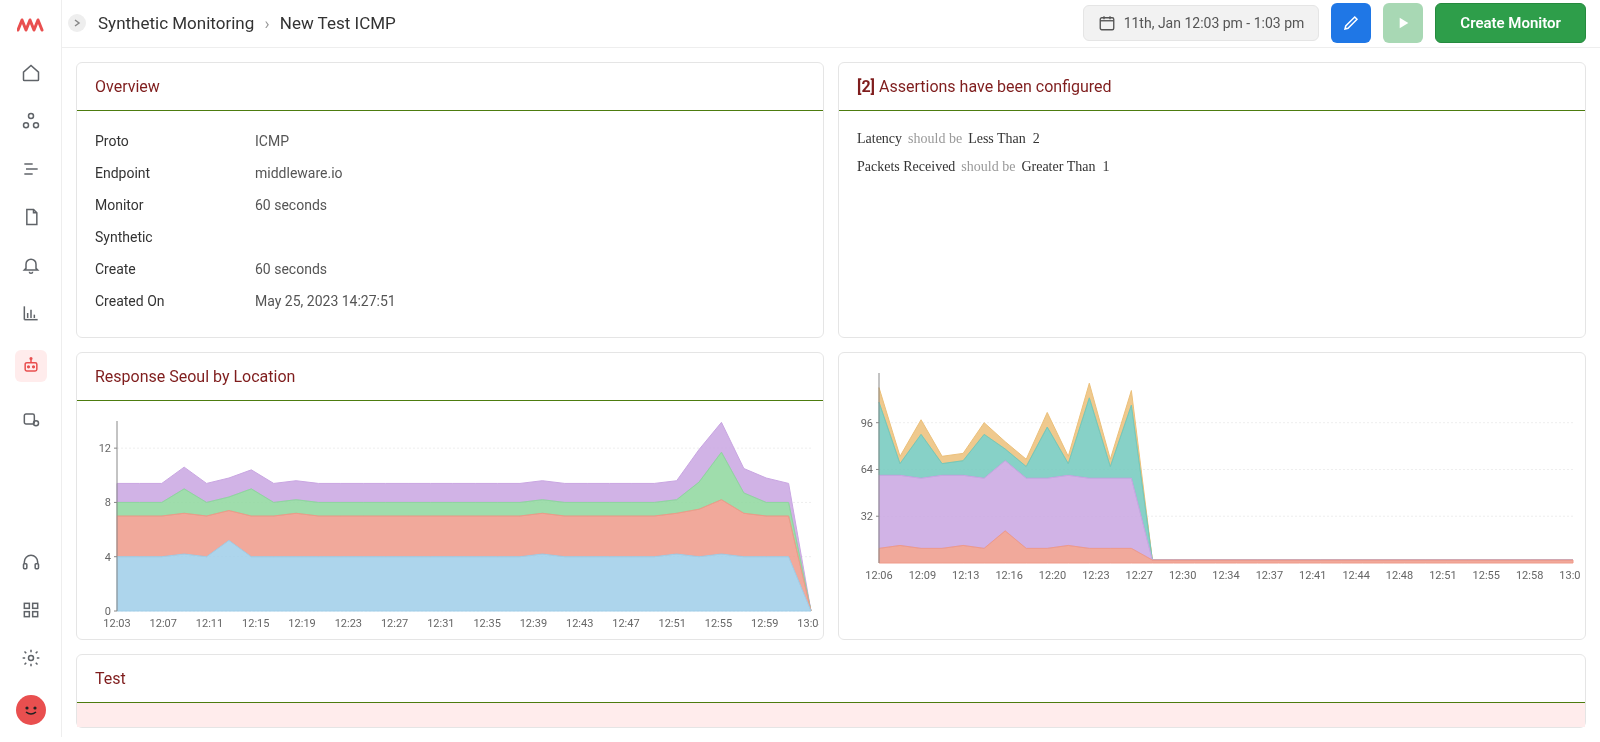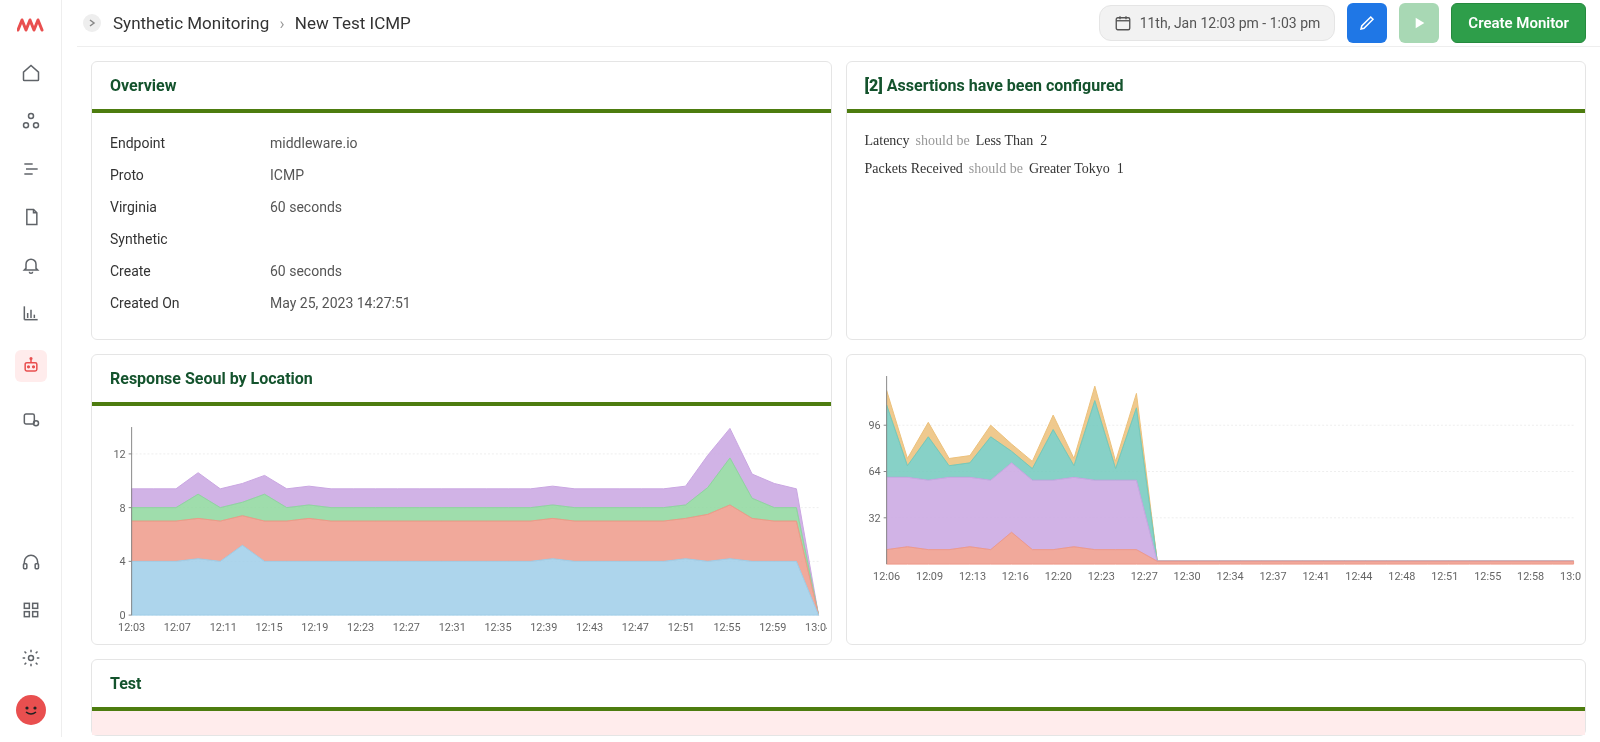--- a/index.html
+++ b/index.html
@@ -1,43 +1,43 @@
 <!DOCTYPE html>
 <html><head>
 <meta charset="utf-8">
 <style>
   * { box-sizing: border-box; margin: 0; padding: 0; }
   body { font-family: -apple-system, BlinkMacSystemFont, "Segoe UI", Roboto, sans-serif; font-size: 14px; color: #333; background: #fff; }
-  .app { display: flex; width: 1600px; height: 737px; gap: 15px; }
+  .app { display: flex; width: 1600px; height: 737px; }
 
   
   .sidebar { width: 62px; border-right: 1px solid #eee; display: flex; flex-direction: column; align-items: center; padding-top: 14px; gap: 26px; flex-shrink: 0; }
   .logo { width: 30px; height: 22px; display:flex; align-items:center; justify-content:center; }
   .nav-icon { width: 22px; height: 22px; color: #5f6368; display: flex; align-items: center; justify-content: center; cursor: pointer; }
   .nav-icon.active { background: #ffecec; color: #e94f4f; width: 32px; height: 32px; border-radius: 6px; }
   .sidebar-bottom { margin-top: auto; margin-bottom: 12px; display: flex; flex-direction: column; align-items: center; gap: 26px; }
   .avatar { width: 30px; height: 30px; border-radius: 50%; background: #e94f4f; display:flex; align-items:center; justify-content:center; }
 
   
   .main { flex: 1; display: flex; flex-direction: column; overflow: hidden; }
   .topbar { height: 48px; border-bottom: 1px solid #eee; display: flex; align-items: center; padding: 0 14px 0 10px; gap: 12px; }
   .crumb { font-size: 17px; color: #333; }
   .crumb .sep { color: #999; margin: 0 6px; }
   .spacer { flex: 1; }
-  .time-picker { display: flex; align-items: center; gap: 8px; background: #f2f2f2; border: 1px solid #e5e5e5; border-radius: 12px; padding: 8px 14px; color: #555; font-size: 14px; cursor: pointer; }
+  .time-picker { display: flex; align-items: center; gap: 8px; background: #f2f2f2; border: 1px solid #e5e5e5; border-radius: 6px; padding: 8px 14px; color: #555; font-size: 14px; cursor: pointer; }
   .icon-btn { width: 40px; height: 40px; border-radius: 6px; display: flex; align-items: center; justify-content: center; cursor: pointer; }
   .icon-btn.blue { background: #1f77e6; color: #fff; }
   .icon-btn.green { background: #a8d8b4; color: #fff; }
-  .primary-btn { background: #2e9e4a; color: #fff; border-radius: 6px; padding: 10px 16px; font-weight: 600; font-size: 15px; cursor: pointer; border:1px solid #258a3e; }
+  .primary-btn { background: #2e9e4a; color: #fff; border-radius: 6px; padding: 10px 24px; font-weight: 600; font-size: 15px; cursor: pointer; border:1px solid #258a3e; }
   .collapse-btn { width: 18px; height: 18px; border-radius: 50%; background: #eee; color: #888; display:flex; align-items:center; justify-content:center; font-size:11px; margin-left:-4px; cursor:pointer; }
 
   .content { padding: 14px; display: grid; grid-template-columns: 1fr 1fr; gap: 14px; overflow-y: auto; }
 
   .panel { border: 1px solid #e5e5e5; border-radius: 6px; background: #fff; }
-  .panel-header { padding: 14px 18px; border-bottom: 4px solid #4d7c0f; font-size: 16px; font-weight: 700; color: #14532d; }
+  .panel-header { padding: 14px 18px; border-bottom: 1px solid #4d7c0f; font-size: 16px; font-weight: 400; color: #7f1d1d; }
 
   .overview-body { padding: 14px 18px 20px; }
   .ov-row { display: flex; padding: 8px 0; }
   .ov-label { width: 160px; color: #333; }
   .ov-value { flex: 1; color: #555; }
 
   .assert-body { padding: 14px 18px; }
   .assert-row { padding: 6px 0; color: #333; font-family: Liberation Serif, serif; }
   .assert-row .muted { color: #999; margin: 0 6px; }
 
@@ -183,29 +183,29 @@
       </div>
       <div class="primary-btn">Create Monitor</div>
     </div>
 
     <div class="content">
 
       <div class="panel">
         <div class="panel-header">Overview</div>
         <div class="overview-body" id="overview-body">
             <div class="ov-row">
+              <div class="ov-label">Proto</div>
+              <div class="ov-value">ICMP</div>
+            </div>
+            <div class="ov-row">
               <div class="ov-label">Endpoint</div>
               <div class="ov-value">middleware.io</div>
             </div>
             <div class="ov-row">
-              <div class="ov-label">Proto</div>
-              <div class="ov-value">ICMP</div>
-            </div>
-            <div class="ov-row">
-              <div class="ov-label">Virginia</div>
+              <div class="ov-label">Monitor</div>
               <div class="ov-value">60 seconds</div>
             </div>
             <div class="ov-row">
               <div class="ov-label">Synthetic</div>
             </div>
             <div class="ov-row">
               <div class="ov-label">Create</div>
               <div class="ov-value">60 seconds</div>
             </div>
             <div class="ov-row">
@@ -214,21 +214,21 @@
             </div>
           </div>
       </div>
 
       <div class="panel">
         <div class="panel-header">
           <b>[2] </b><span>Assertions have been configured</span>
         </div>
         <div class="assert-body" id="assert-body">
             <div class="assert-row"><span>Latency</span><span class="muted">should be</span><span>Less Than</span>&nbsp;&nbsp;<span>2</span></div>
-            <div class="assert-row"><span>Packets Received</span><span class="muted">should be</span><span>Greater Tokyo</span>&nbsp;&nbsp;<span>1</span></div>
+            <div class="assert-row"><span>Packets Received</span><span class="muted">should be</span><span>Greater Than</span>&nbsp;&nbsp;<span>1</span></div>
           </div>
       </div>
 
       <div class="panel">
         <div class="panel-header">Response Seoul by Location</div>
         <div class="chart-body">
             <svg class="chart" id="chart-0" viewBox="0 0 738 220">
               <line class="grid-line" x1="36" x2="730" y1="198" y2="198"></line>
               <line class="grid-line" x1="36" x2="730" y1="143.71428571428572" y2="143.71428571428572"></line>
               <line class="grid-line" x1="36" x2="730" y1="89.42857142857143" y2="89.42857142857143"></line>

